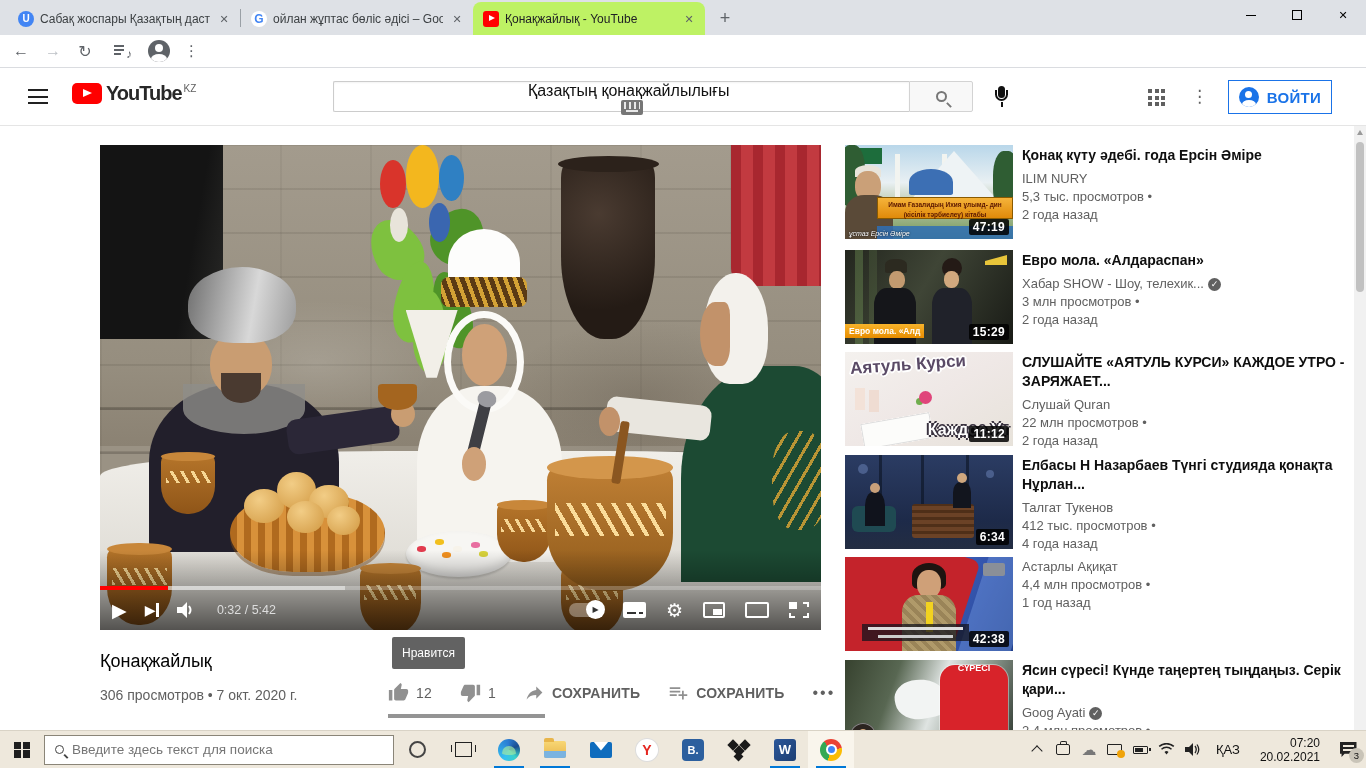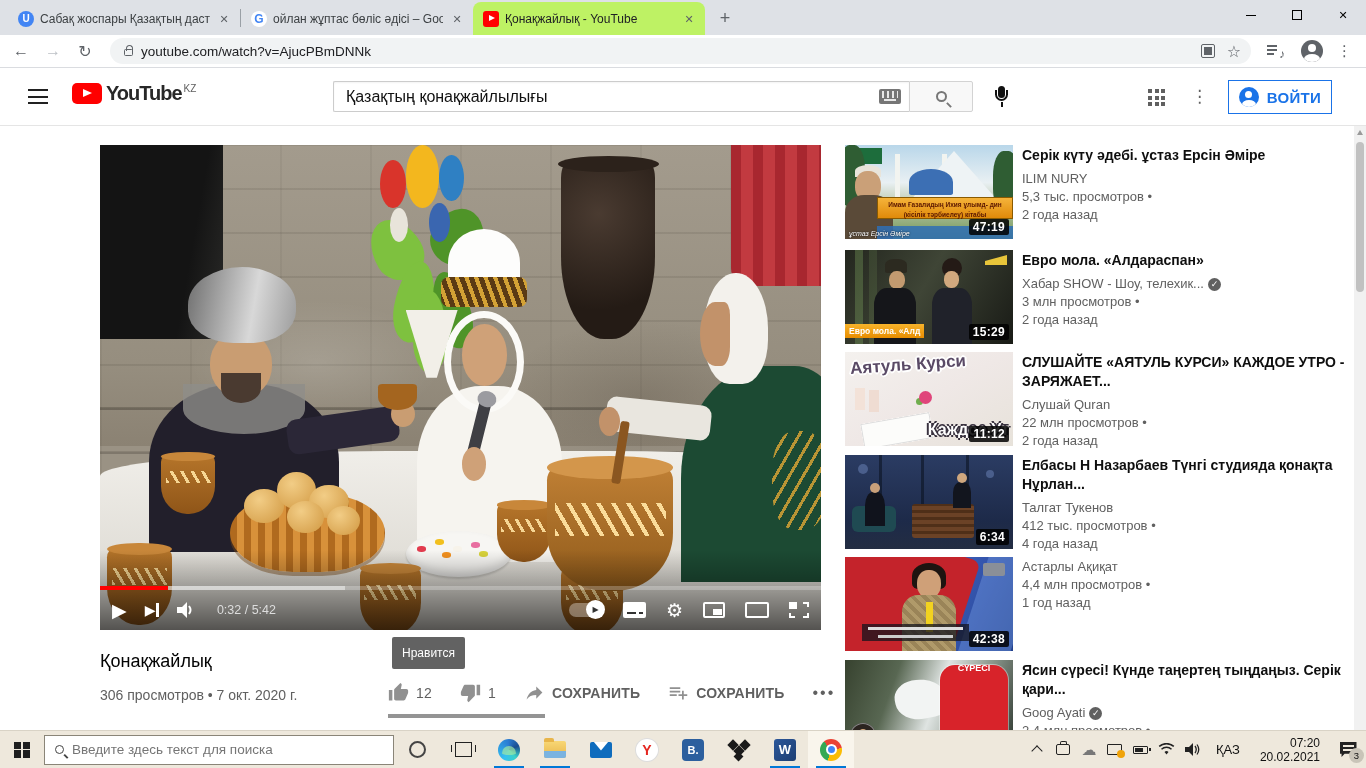--- a/index.html
+++ b/index.html
@@ -54,21 +54,21 @@
   
   .ytheader { position:absolute; top:68px; left:0; width:100%; height:58px; background:#fff; border-bottom:1px solid #e5e5e5; }
   .hamburger { position:absolute; left:28px; top:21px; width:20px; height:15px; display:flex; flex-direction:column; justify-content:space-between; }
   .hamburger span { height:2px; background:#212121; }
   .ytlogo { position:absolute; left:72px; top:15px; display:flex; align-items:flex-start; }
   .ytlogo-box { width:30px; height:21px; background:#f00; border-radius:5px; position:relative; margin-right:4px; }
   .ytlogo-box::after { content:""; position:absolute; left:11px; top:6px; border-left:9px solid #fff; border-top:4.5px solid transparent; border-bottom:4.5px solid transparent; }
   .ytlogo-text { font-size:20px; font-weight:bold; letter-spacing:-1px; color:#282828; line-height:21px; }
   .ytlogo-kz { font-size:10px; color:#606060; margin-left:2px; letter-spacing:0; }
   .searchwrap { position:absolute; left:333px; top:13px; display:flex; align-items:center; }
-  .searchbox { width:576px; height:31px; border:1px solid #ccc; border-right:none; border-radius:2px 0 0 2px; display:flex; align-items:center; padding:0 8px 0 12px; box-shadow:inset 0 1px 2px rgba(0,0,0,.05); }
+  .searchbox { width:576px; height:31px; border:1px solid #ccc; border-right:none; border-radius:2px 0 0 2px; display:flex; align-items:center; padding:0 8px 0 28px; box-shadow:inset 0 1px 2px rgba(0,0,0,.05);flex-direction:column; }
   .searchbox input { flex:1; border:none; outline:none; font-size:16px; color:#111; font-family:inherit; background:transparent; }
   .kbd-ico { width:22px; height:15px; background:#767676; border-radius:2px; position:relative; flex:none; }
   .kbd-ico::before { content:""; position:absolute; inset:2px 3px 6px 3px; background:
      repeating-linear-gradient(90deg,#e8e8e8 0 2px,transparent 2px 5px); }
   .kbd-ico::after { content:""; position:absolute; left:5px; bottom:3px; right:5px; height:2px; background:#e8e8e8; }
   .searchbtn { width:64px; height:31px; background:#f8f8f8; border:1px solid #d3d3d3; border-radius:0 2px 2px 0; display:flex; align-items:center; justify-content:center; }
   .mag { width:11px; height:11px; border:2px solid #777; border-radius:50%; position:relative; }
   .mag::after { content:""; position:absolute; width:2px; height:6px; background:#777; transform:rotate(-45deg); left:10px; top:9px; }
   .mic-btn { margin-left:18px; position:relative; width:20px; height:22px; }
   .mic-body { position:absolute; left:7px; top:0; width:7px; height:12px; background:#111; border-radius:4px; }
@@ -341,26 +341,20 @@
           <span class="box"></span>
         </div>
       <div class="wc">✕</div>
     </div>
   </div>
 
   <div class="toolbar">
     <div class="navbtn">←</div>
     <div class="navbtn disabled">→</div>
     <div class="navbtn">↻</div>
-    <div class="urlpill">
-      <span class="lock"></span>
-      <span class="urltext">youtube.com/watch?v=AjucPBmDNNk</span>
-      <span class="ext-grid"></span>
-      <span class="pill-ico star">☆</span>
-    </div>
     <span class="musiclist"></span>
     <span class="tb-avatar"></span>
     <span class="kebab">⋮</span>
   </div>
 
   <div class="ytheader">
     <div class="hamburger">
         <span></span>
         <span></span>
         <span></span>
@@ -549,21 +543,21 @@
           <span class="tree" style="right:-6px;top:6%"></span>
         <span class="guy-cap"></span>
           <span class="guy-face"></span>
           <span class="guy-body"></span>
         <span class="banner">Имам Ғазалидың Ихия ұлымд- дин (кісілік тәрбиелеу) кітабы</span>
         <span class="bstrip"></span>
         <span class="ovl">ұстаз Ерсін Әміре</span>
         <span class="dur">47:19</span>
       </div>
       <div class="sb-text">
-        <div class="sb-title">Серік күту әдебі. ұстаз Ерсін Әміре</div>
+        <div class="sb-title">Қонақ күту әдебі. года Ерсін Әміре</div>
         <div class="sb-ch">ILIM NURY</div>
         <div class="sb-line">5,3 тыс. просмотров •</div>
         <div class="sb-line">2 года назад</div>
       </div>
     </div>
 
     <div class="sb-item" style="top:124px">
       <div class="thumb th2">
         <span class="streak"></span>
           <span class="streak" style="left:14%;opacity:.5"></span>

